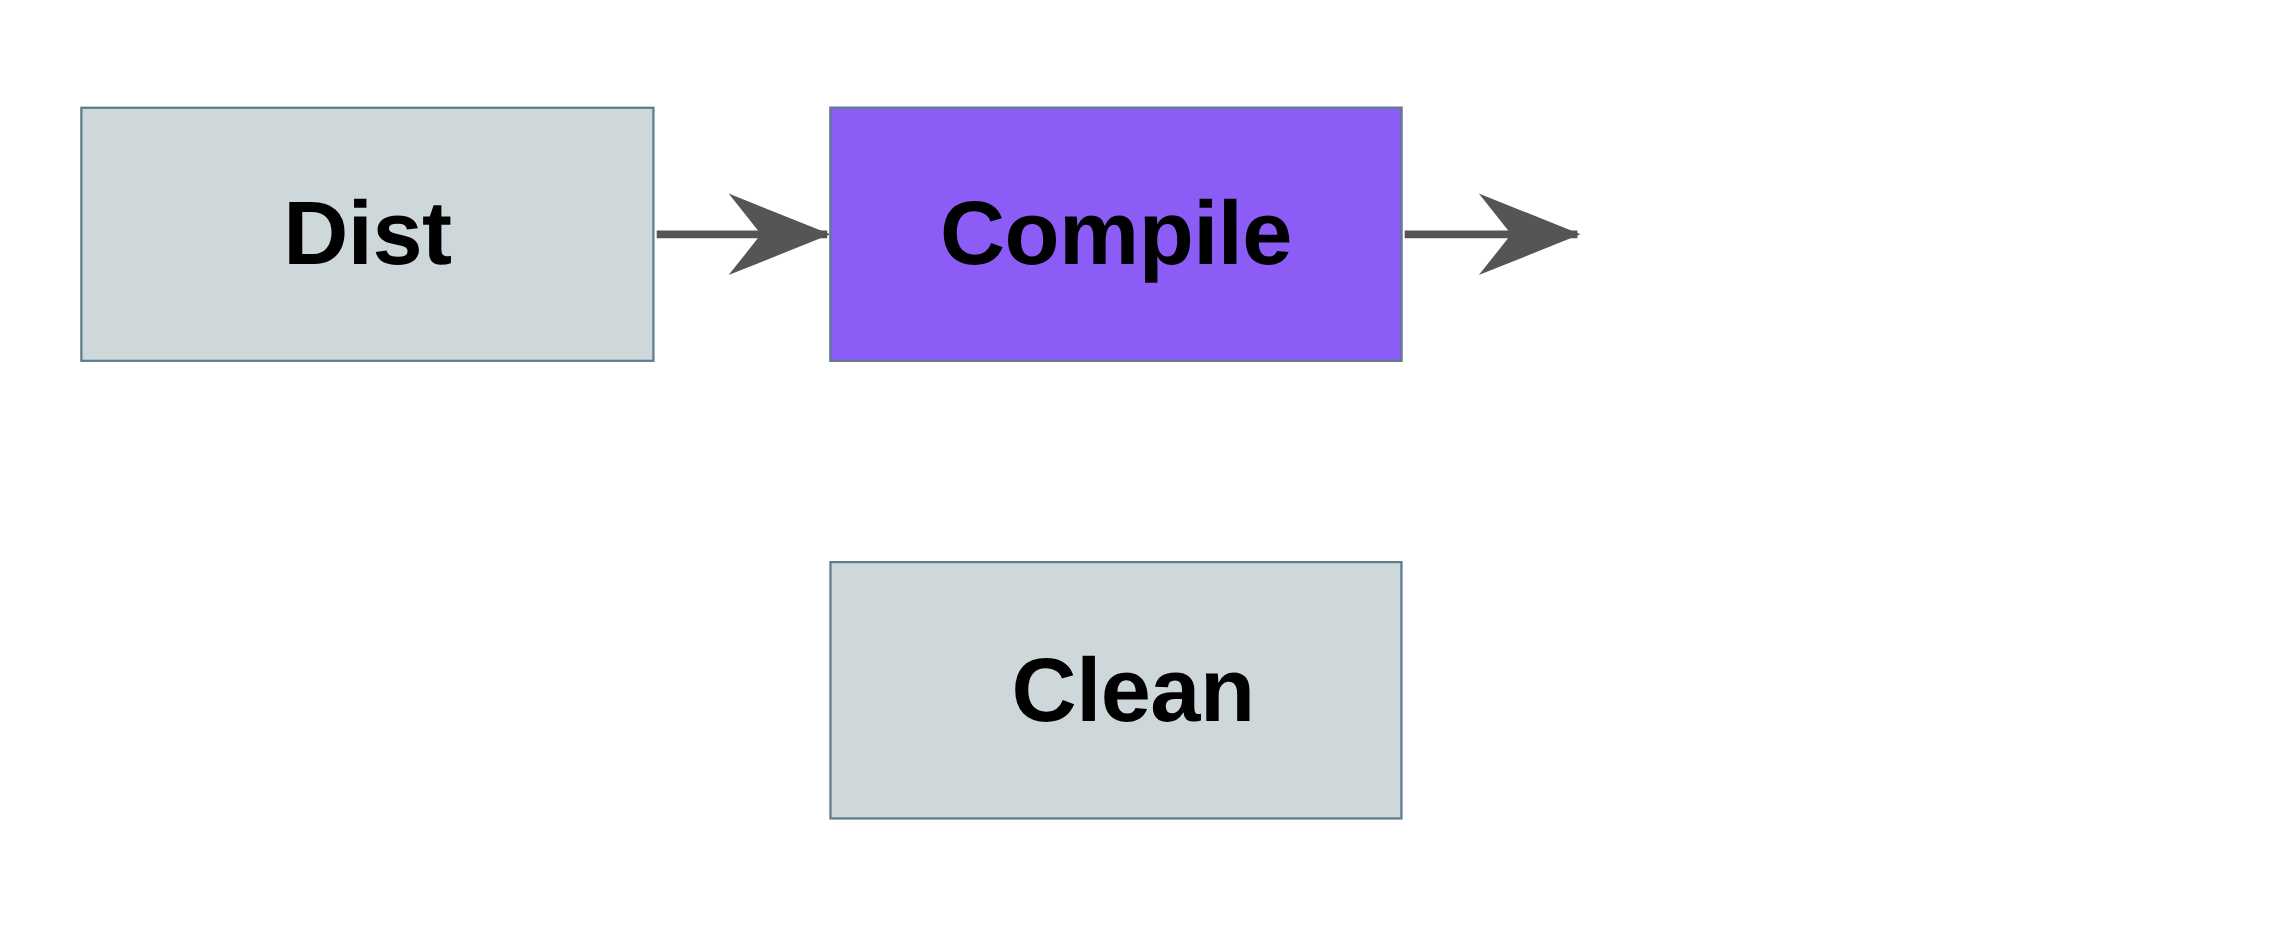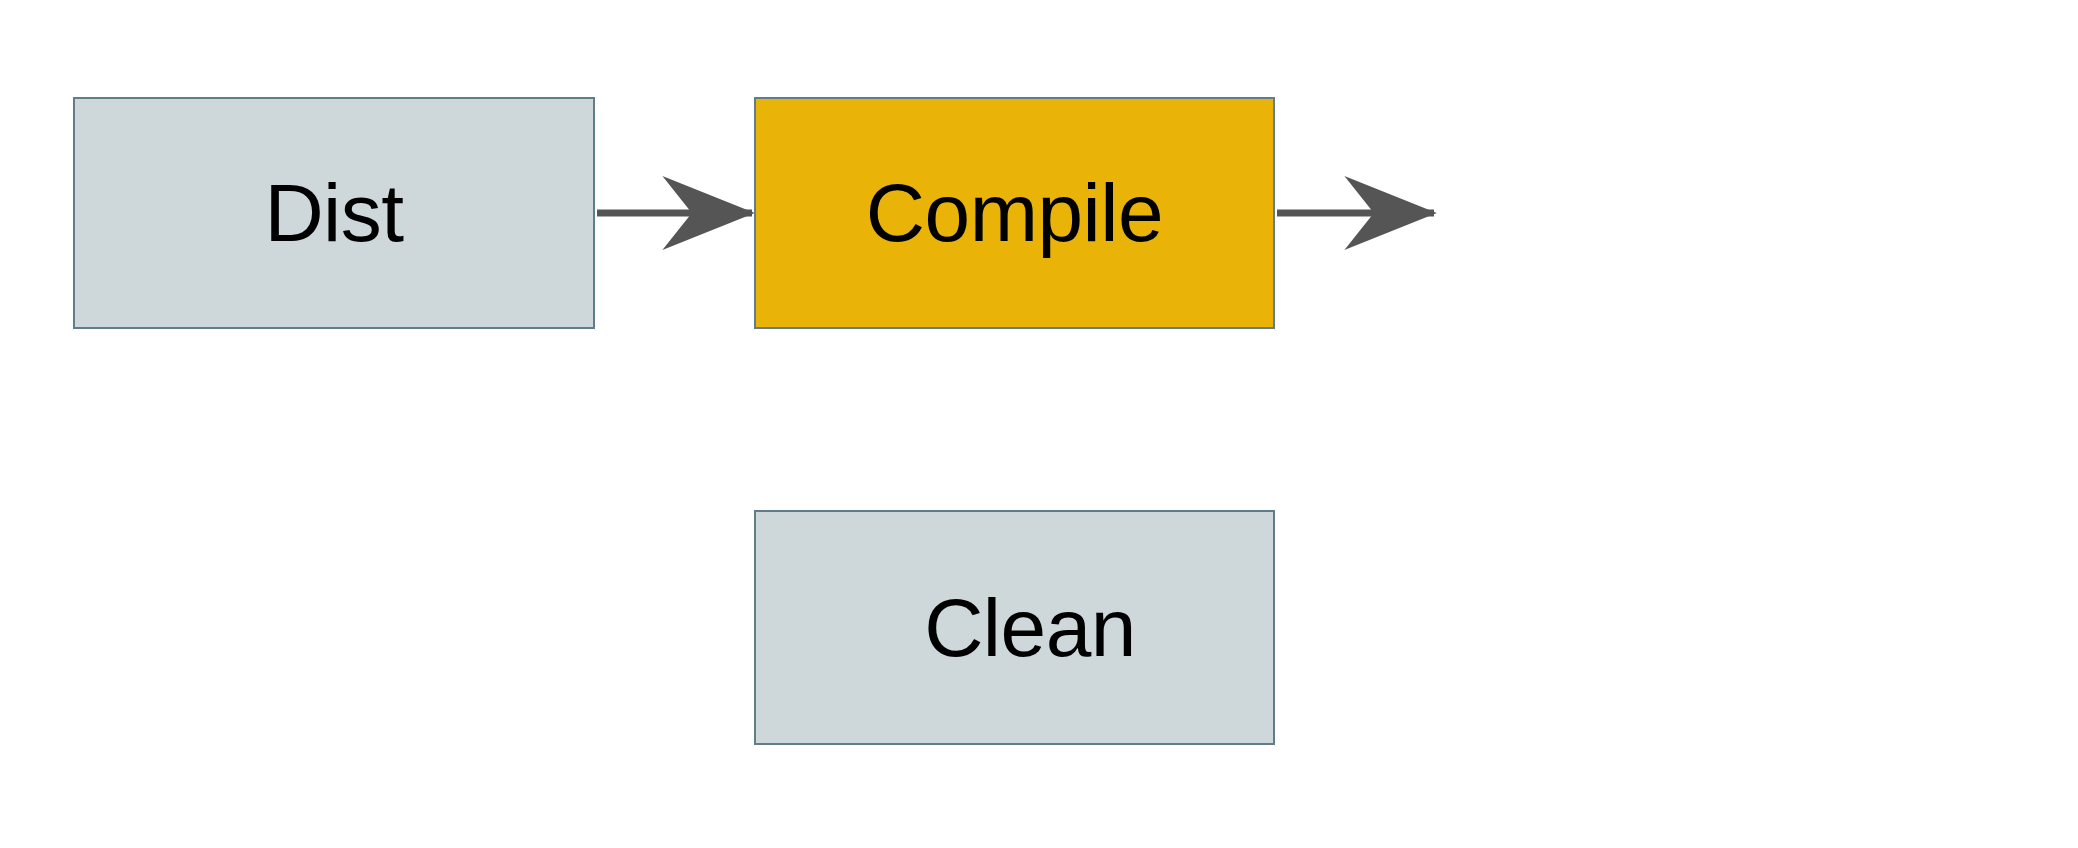--- a/index.html
+++ b/index.html
@@ -23,21 +23,21 @@
     box-sizing: border-box;
     background: #ced8da;
     border: 2px solid #5f7d8a;
     display: flex;
     align-items: center;
     justify-content: center;
   }
   .node-label {
     font-family: "Liberation Sans", sans-serif;
     font-size: 82px;
-    font-weight: 400;
+    font-weight: 700;
     color: #000000;
     letter-spacing: -0.5px;
     line-height: 1;
     white-space: nowrap;
     user-select: none;
   }
   .edge-layer {
     position: absolute;
     left: 0;
     top: 0;
@@ -67,21 +67,21 @@
 
     <g>
       <line class="edge-path" x1="1277" y1="213" x2="1434" y2="213" stroke="#555555" stroke-width="7" marker-end="url(#barbed-arrow)"></line>
     </g>
   </svg>
 
   <div class="node" id="node-dist" style="left: 73px; top: 97px; width: 522px; height: 232px; background: rgb(206, 216, 218); border-color: rgb(95, 125, 138); border-width: 2px;">
     <span class="node-label" style="font-size: 82px; color: rgb(0, 0, 0);">Dist</span>
   </div>
 
-  <div class="node" id="node-compile" style="left: 754px; top: 97px; width: 521px; height: 232px; background: #eab308; border-color: rgb(95, 125, 138); border-width: 2px;">
+  <div class="node" id="node-compile" style="left: 754px; top: 97px; width: 521px; height: 232px; background: #8b5cf6; border-color: rgb(95, 125, 138); border-width: 2px;">
     <span class="node-label" style="font-size: 82px; color: rgb(0, 0, 0);">Compile</span>
   </div>
 
 
   <div class="node" id="node-clean" style="left: 754px; top: 510px; width: 521px; height: 235px; background: rgb(206, 216, 218); border-color: rgb(95, 125, 138); border-width: 2px; padding-left: 31px;">
     <span class="node-label" style="font-size: 82px; color: rgb(0, 0, 0);">Clean</span>
   </div>
 
 </div>
 

